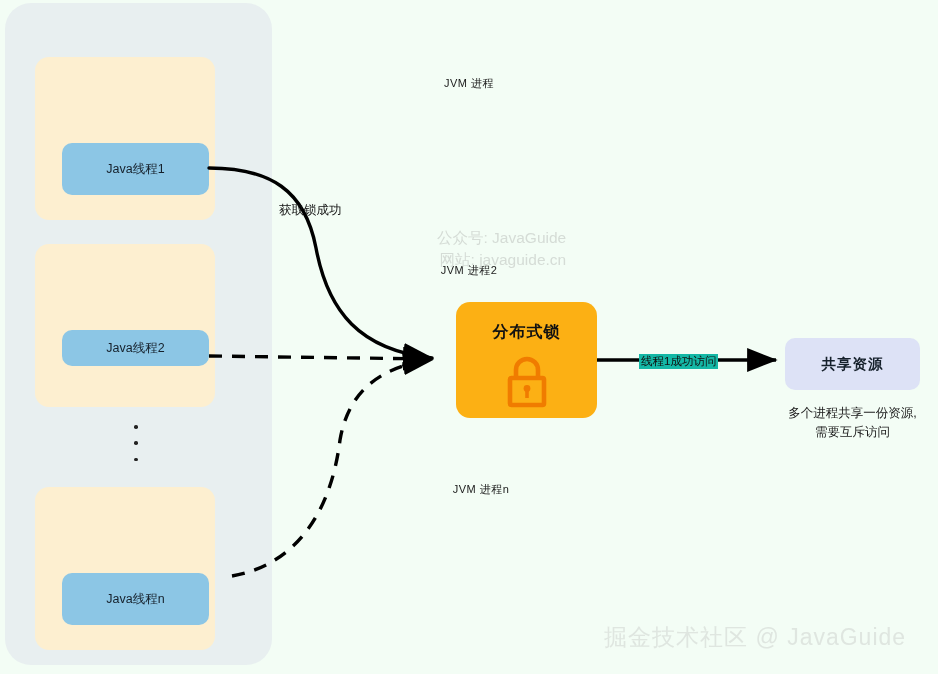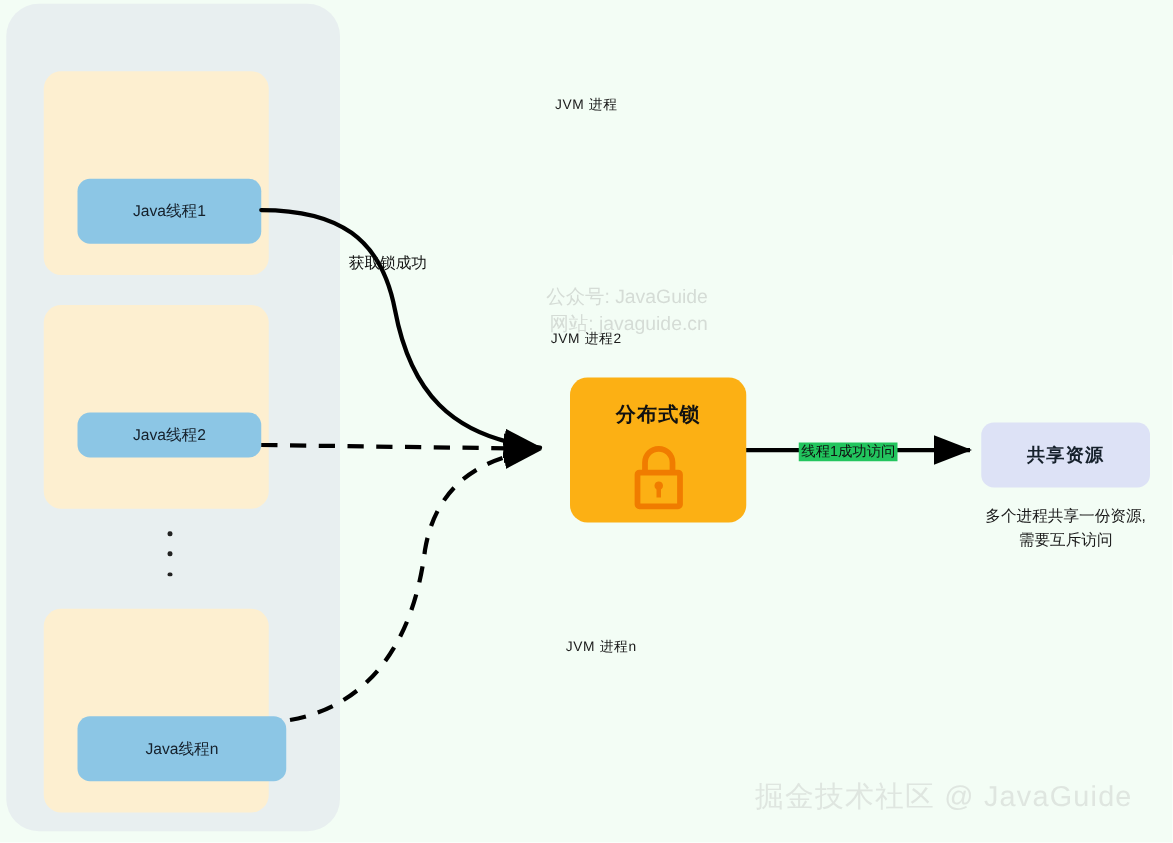--- a/index.html
+++ b/index.html
@@ -55,22 +55,22 @@
   
   #jvm-box-1 { left: 35px; top: 57px; width: 180px; height: 163px; }
   #jvm-title-1 { top: 76px; }
   #thread-box-1 { left: 62px; top: 143px; width: 147px; height: 52px; }
   
   #jvm-box-2 { left: 35px; top: 244px; width: 180px; height: 163px; }
   #jvm-title-2 { top: 263px; }
   #thread-box-2 { left: 62px; top: 330px; width: 147px; height: 36px; }
   
   #jvm-box-n { left: 35px; top: 487px; width: 180px; height: 163px; }
-  #jvm-title-n { top: 510px; margin-left: 24px; }
-  #thread-box-n { left: 62px; top: 573px; width: 167px; height: 52px; }
+  #jvm-title-n { top: 482px; margin-left: 24px; }
+  #thread-box-n { left: 62px; top: 573px; width: 147px; height: 52px; }
 
   
   #ellipsis {
     position: absolute;
     left: 132px;
     top: 425px;
     width: 8px;
     height: 36px;
     display: flex;
     flex-direction: column;
@@ -146,21 +146,21 @@
     position: absolute;
     font-size: 12.5px;
     color: #111;
     white-space: nowrap;
   }
   #label-acquire-lock { left: 279px; top: 202px; }
   #label-thread1-access {
     left: 639px;
     top: 354px;
     font-size: 11.5px;
-    background: #22c55e;
+    background: #14b8a6;
     padding: 0 2px;
   }
 
   
   #watermark-center {
     position: absolute;
     left: 437px;
     top: 227px;
     font-size: 15.5px;
     line-height: 22px;

